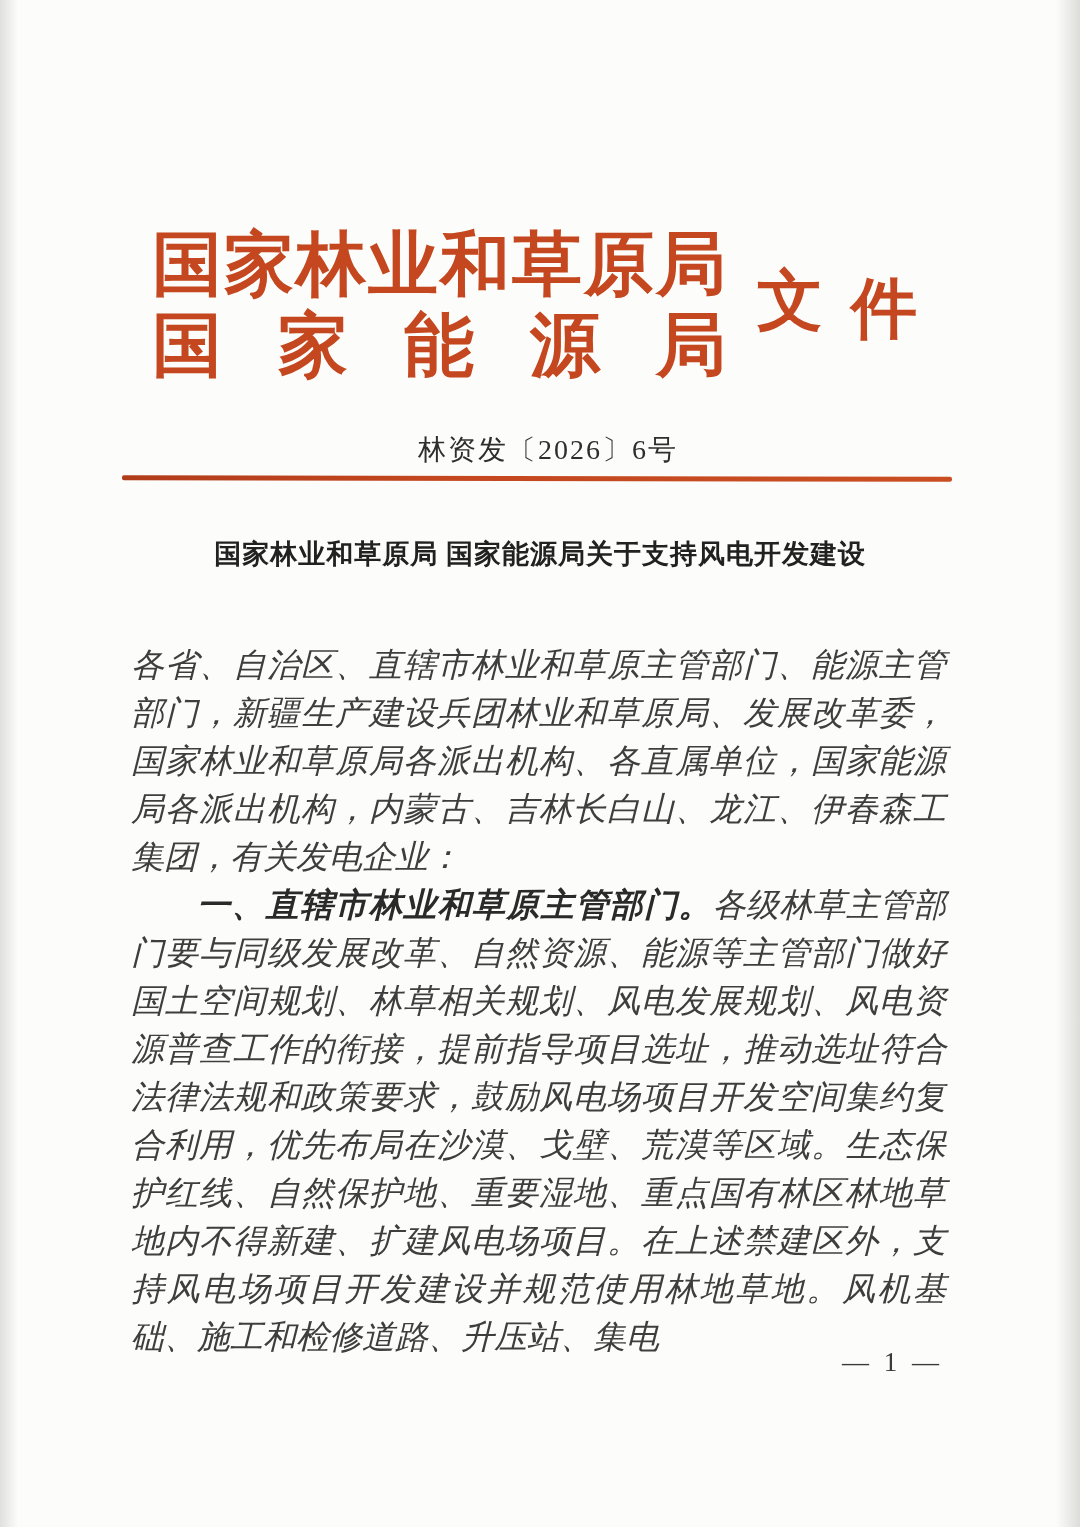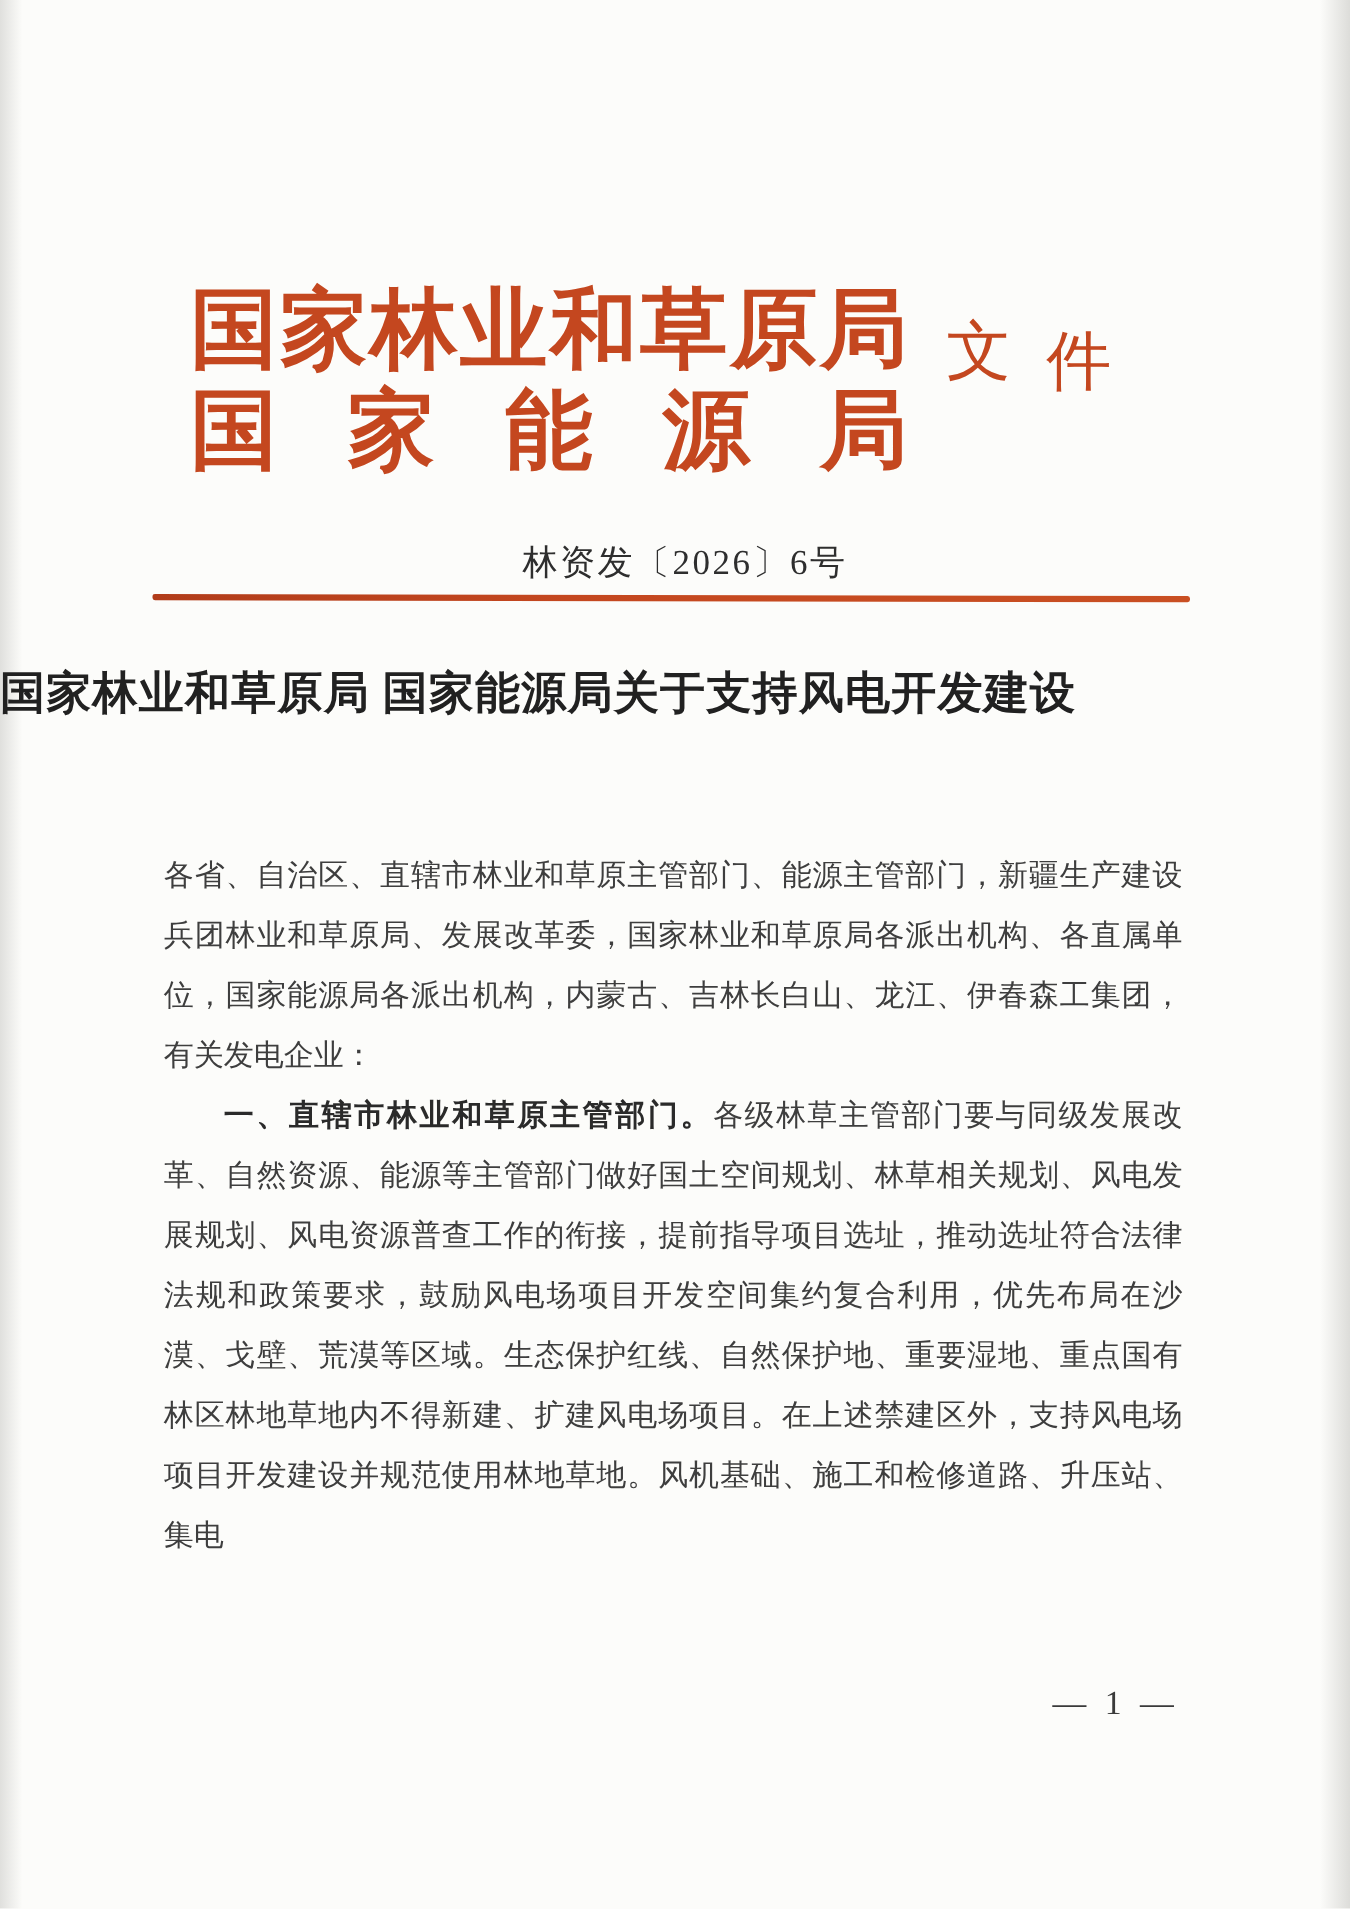--- a/index.html
+++ b/index.html
@@ -25,50 +25,50 @@
   
   .agency-block{
     position:absolute;left:152px;top:224px;width:574px;
     color:var(--red);font-weight:700;
   }
   .agency-line{
     display:flex;justify-content:space-between;
     font-size:70px;line-height:81px;white-space:nowrap;
   }
   .doc-word{
-    position:absolute;left:757px;top:256px;
-    color:var(--red);font-weight:400;font-size:52px;line-height:1;
+    position:absolute;left:757px;top:268px;
+    color:var(--red);font-weight:700;font-size:66px;line-height:1;
     white-space:nowrap;
   }
   .doc-word .char2{display:inline-block;margin-left:28px;transform:translateY(8px);}
 
   .doc-number{
     position:absolute;top:431px;left:0;width:100%;
     text-align:center;font-size:28px;letter-spacing:2px;
     color:#2e2e2e;transform:translateX(8px);
   }
 
   .red-rule{
     position:absolute;left:122px;top:476px;width:830px;height:5px;
     background:linear-gradient(to right,#b13c1a,var(--red) 40%,#c94f22);
     transform:rotate(0.12deg);border-radius:2px;
   }
 
   .doc-title{
     position:absolute;top:530px;left:0;width:100%;
-    text-align:left;color:var(--title-text);
-    font-size:36px;line-height:49px;font-weight:700;
+    text-align:center;color:var(--title-text);
+    font-size:27px;line-height:49px;font-weight:700;
     letter-spacing:1px;
   }
   .title-line{display:block;}
 
   .body-text{
-    position:absolute;left:131px;top:677px;width:815px;
-    font-size:24px;line-height:48px;color:var(--body-text);
-    text-align:justify;text-justify:inter-ideograph;
+    position:absolute;left:131px;top:641px;width:815px;
+    font-size:33px;line-height:48px;color:var(--body-text);
+    text-align:justify;text-justify:inter-ideograph;font-style:italic;
   }
   .para{margin:0;}
   .para.indent{text-indent:2em;}
   .section-heading{
     font-weight:700;color:#2a2a2a;
     font-family:"Liberation Sans",sans-serif;
     letter-spacing:1px;
   }
 
   .page-number{

